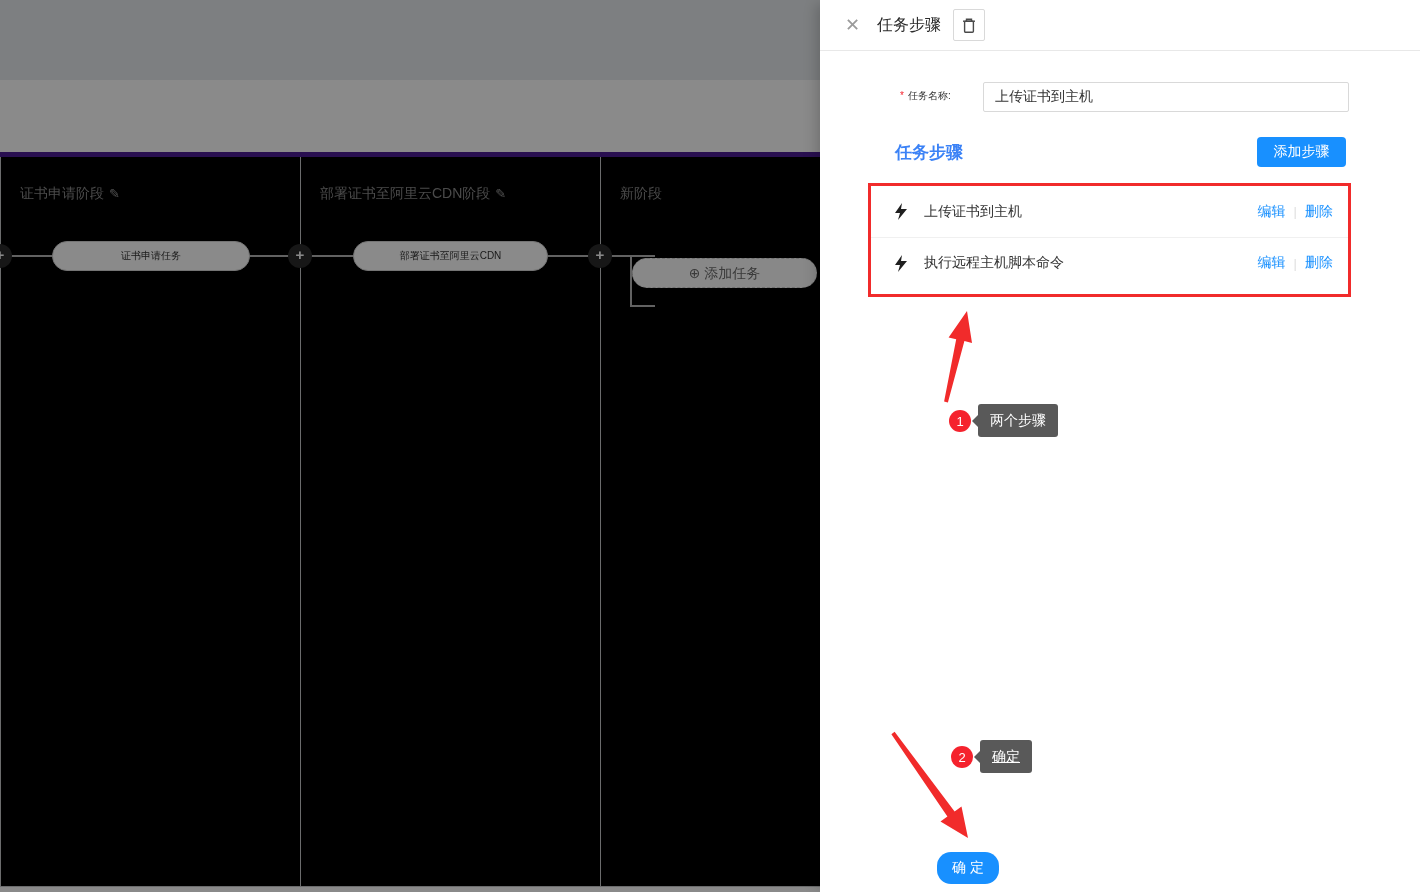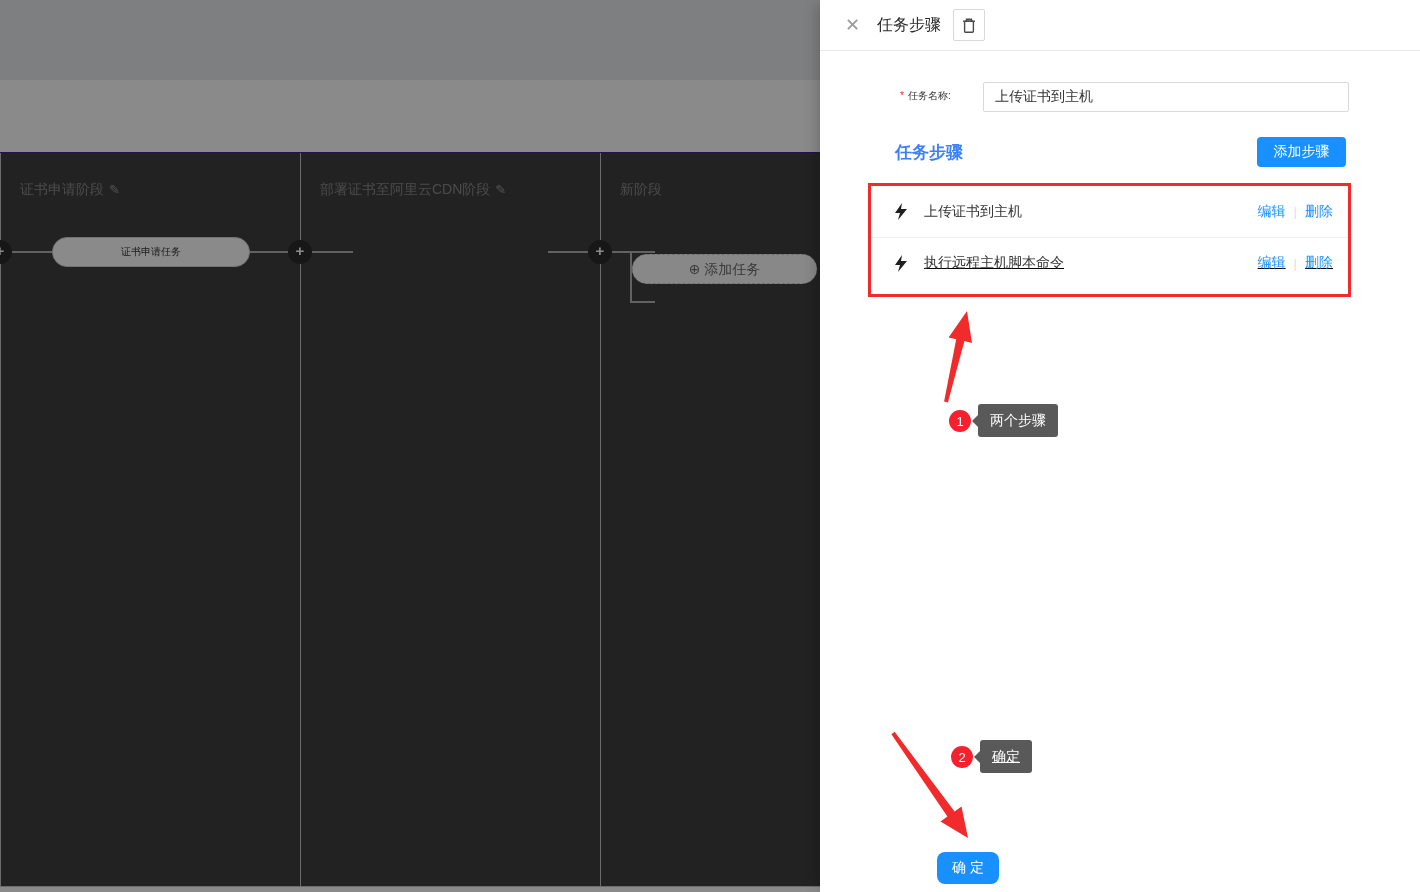--- a/index.html
+++ b/index.html
@@ -3,21 +3,21 @@
 <meta charset="utf-8">
 <style>
   * { margin:0; padding:0; box-sizing:border-box; }
   html,body { width:1420px; height:892px; font-family:"Liberation Sans","DejaVu Sans",sans-serif; }
   .page { position:relative; width:1420px; height:892px; overflow:hidden; background:#fff; }
 
   
   .canvas { position:absolute; inset:0; width:1420px; height:892px; }
   .band-top { position:absolute; left:0; top:0; width:1420px; height:80px; background:#e7eaee; }
   .band-sub { position:absolute; left:0; top:80px; width:1420px; height:72px; background:#ffffff; }
-  .stage-area { position:absolute; left:0; top:152px; width:1420px; height:735px; background:#404040; border-top:1px solid #4c1d95; border-bottom:1px solid #c6c8ca; }
+  .stage-area { position:absolute; left:0; top:152px; width:1420px; height:735px; background:#000000; border-top:5px solid #4c1d95; border-bottom:1px solid #c6c8ca; }
   .stage-col { position:absolute; top:0; height:735px; border-left:1px solid #c6c8ca; }
   .stage-title { position:absolute; top:28px; font-size:14px; color:#8a8a8a; white-space:nowrap; }
   .pencil { font-size:13px; color:#9a9a9a; margin-left:5px; }
   .conn { position:absolute; height:2px; background:#b5b5b5; }
   .vconn { position:absolute; width:2px; background:#b5b5b5; }
   .plus-circle { position:absolute; width:24px; height:24px; border-radius:50%; background:#2b2b2b; color:#fff;
     font-size:15px; line-height:22px; text-align:center; font-weight:bold; }
   .node-pill { position:absolute; height:30px; background:#ffffff; border:1px solid #d6d6d6; border-radius:15px;
     font-size:10px; color:#333; text-align:center; line-height:28px; white-space:nowrap; }
   .add-pill { position:absolute; height:30px; background:#fcfcfc; border:1px dashed #cfcfcf; border-radius:15px;
@@ -41,28 +41,28 @@
   .req-mark { color:#f5222d; margin-right:4px; }
   .task-input { position:absolute; left:163px; top:82px; width:366px; height:30px; border:1px solid #d9d9d9; border-radius:2px;
     padding:0 11px; font-size:14px; color:#333; font-family:"Liberation Sans","DejaVu Sans",sans-serif; outline:none; }
 
   .section-title { position:absolute; left:75px; top:141px; font-size:17px; font-weight:bold; color:#3b82f6; }
   .add-step-btn { position:absolute; left:437px; top:137px; width:89px; height:30px; background:#1890ff; color:#fff;
     border:none; border-radius:4px; font-size:14px; cursor:pointer; font-family:inherit; }
 
   .steps-box { position:absolute; left:48px; top:183px; width:483px; height:114px; border:3px solid #f12b2b; background:#fff; }
   .step-row { height:51px; display:flex; align-items:center; padding:0 15px 0 23px; }
-  .step-row + .step-row { border-top:1px solid #f0f0f0;text-decoration:underline; }
+  .step-row + .step-row { border-top:1px solid #f0f0f0; }
   .bolt { width:14px; height:17px; margin-right:16px; flex:none; }
   .step-name { font-size:14px; color:#333; flex:1; }
   .step-link { font-size:14px; color:#1890ff; cursor:pointer; text-decoration:none; }
   .link-sep { color:#e0e0e0; margin:0 8px; font-size:13px; }
 
   .confirm-btn { position:absolute; left:117px; top:852px; width:62px; height:32px; background:#1890ff; color:#fff;
-    border:none; border-radius:8px; font-size:14px; cursor:pointer; font-family:inherit; }
+    border:none; border-radius:14px; font-size:14px; cursor:pointer; font-family:inherit; }
 
   
   .anno-svg { position:absolute; left:0; top:0; width:1420px; height:892px; z-index:20; pointer-events:none; }
   .badge { position:absolute; width:22px; height:22px; border-radius:50%; background:#f5222d; color:#fff;
     font-size:13px; display:flex; align-items:center; justify-content:center; z-index:21; }
   .badge1 { left:949px; top:410px; }
   .badge2 { left:951px; top:746px; }
   .tip { position:absolute; height:33px; line-height:33px; padding:0 12px; background:#595959; border-radius:3px;
     color:#fff; font-size:14px; z-index:21; white-space:nowrap; }
   .tip::before { content:""; position:absolute; left:-6px; top:50%; margin-top:-6px;
@@ -87,20 +87,21 @@
       <div class="stage-title" style="left:20px;"><span>证书申请阶段</span><span class="pencil">✎</span></div>
       <div class="stage-title" style="left:320px;"><span>部署证书至阿里云CDN阶段</span><span class="pencil">✎</span></div>
       <div class="stage-title" style="left:620px;"><span>新阶段</span></div>
 
       <div class="conn" style="left:0; top:98px; width:52px;"></div>
       <div class="plus-circle" style="left:-12px; top:87px;">+</div>
       <div class="node-pill" style="left:52px; top:84px; width:198px;">证书申请任务</div>
 
       <div class="conn" style="left:250px; top:98px; width:103px;"></div>
       <div class="plus-circle" style="left:288px; top:87px;">+</div>
+      <div class="node-pill" style="left:353px; top:84px; width:195px;">部署证书至阿里云CDN</div>
 
       <div class="conn" style="left:548px; top:98px; width:82px;"></div>
       <div class="plus-circle" style="left:588px; top:87px;">+</div>
 
       <div class="vconn" style="left:630px; top:99px; height:50px;"></div>
       <div class="conn" style="left:630px; top:148px; width:25px;"></div>
       <div class="conn" style="left:630px; top:98px; width:25px;"></div>
 
       <div class="add-pill" style="left:632px; top:84px; width:185px;margin-top:17px;"><span class="circle-plus-glyph">⊕</span><span>添加任务</span></div>
     </div>

